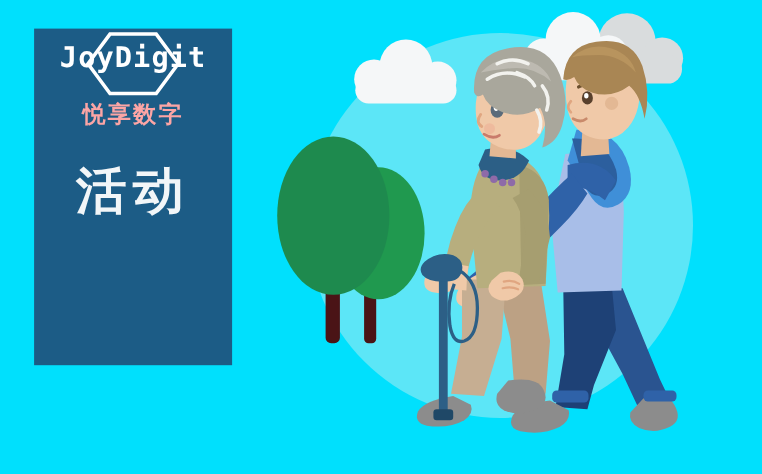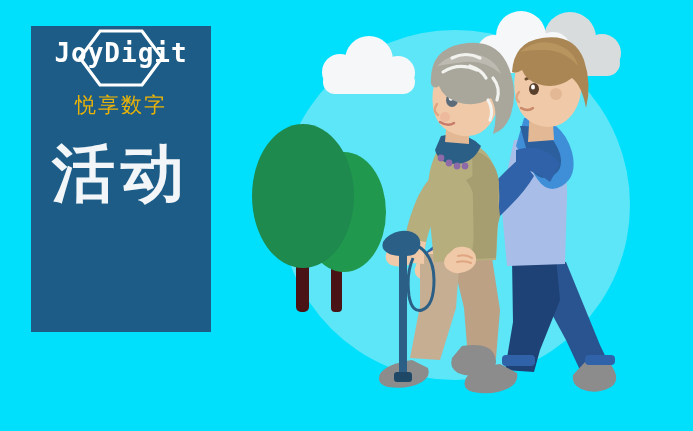--- a/index.html
+++ b/index.html
@@ -22,26 +22,26 @@
   }
   .logo-wrap{position:relative;width:150px;height:62px;}
   .logo-hex{position:absolute;left:50%;top:2px;transform:translateX(-50%);}
   .logo-word{
     position:absolute;left:0;top:12px;width:150px;text-align:center;
     color:#FFFFFF;font-size:26px;font-weight:bold;letter-spacing:1px;
     font-family:"DejaVu Sans Mono","Liberation Mono",monospace;
     line-height:30px;
   }
   .logo-sub{
-    margin-top:4px;color:#eab308;font-size:21px;font-weight:normal;
+    margin-top:4px;color:#fca5a5;font-size:21px;font-weight:bold;
     letter-spacing:2px;line-height:26px;
   }
   .title-block{margin-top:24px;text-align:center;}
   .title-line{
-    color:#F2F6F8;font-size:63px;font-weight:bold;letter-spacing:6px;
+    color:#F2F6F8;font-size:46px;font-weight:bold;letter-spacing:6px;
     line-height:62px;white-space:nowrap;text-align:right;
   }
 </style>
 </head>
 <body>
 
 <div class="stage">
 
   <svg class="art" viewBox="0 0 693 431" width="693" height="431" xmlns="http://www.w3.org/2000/svg">
 

